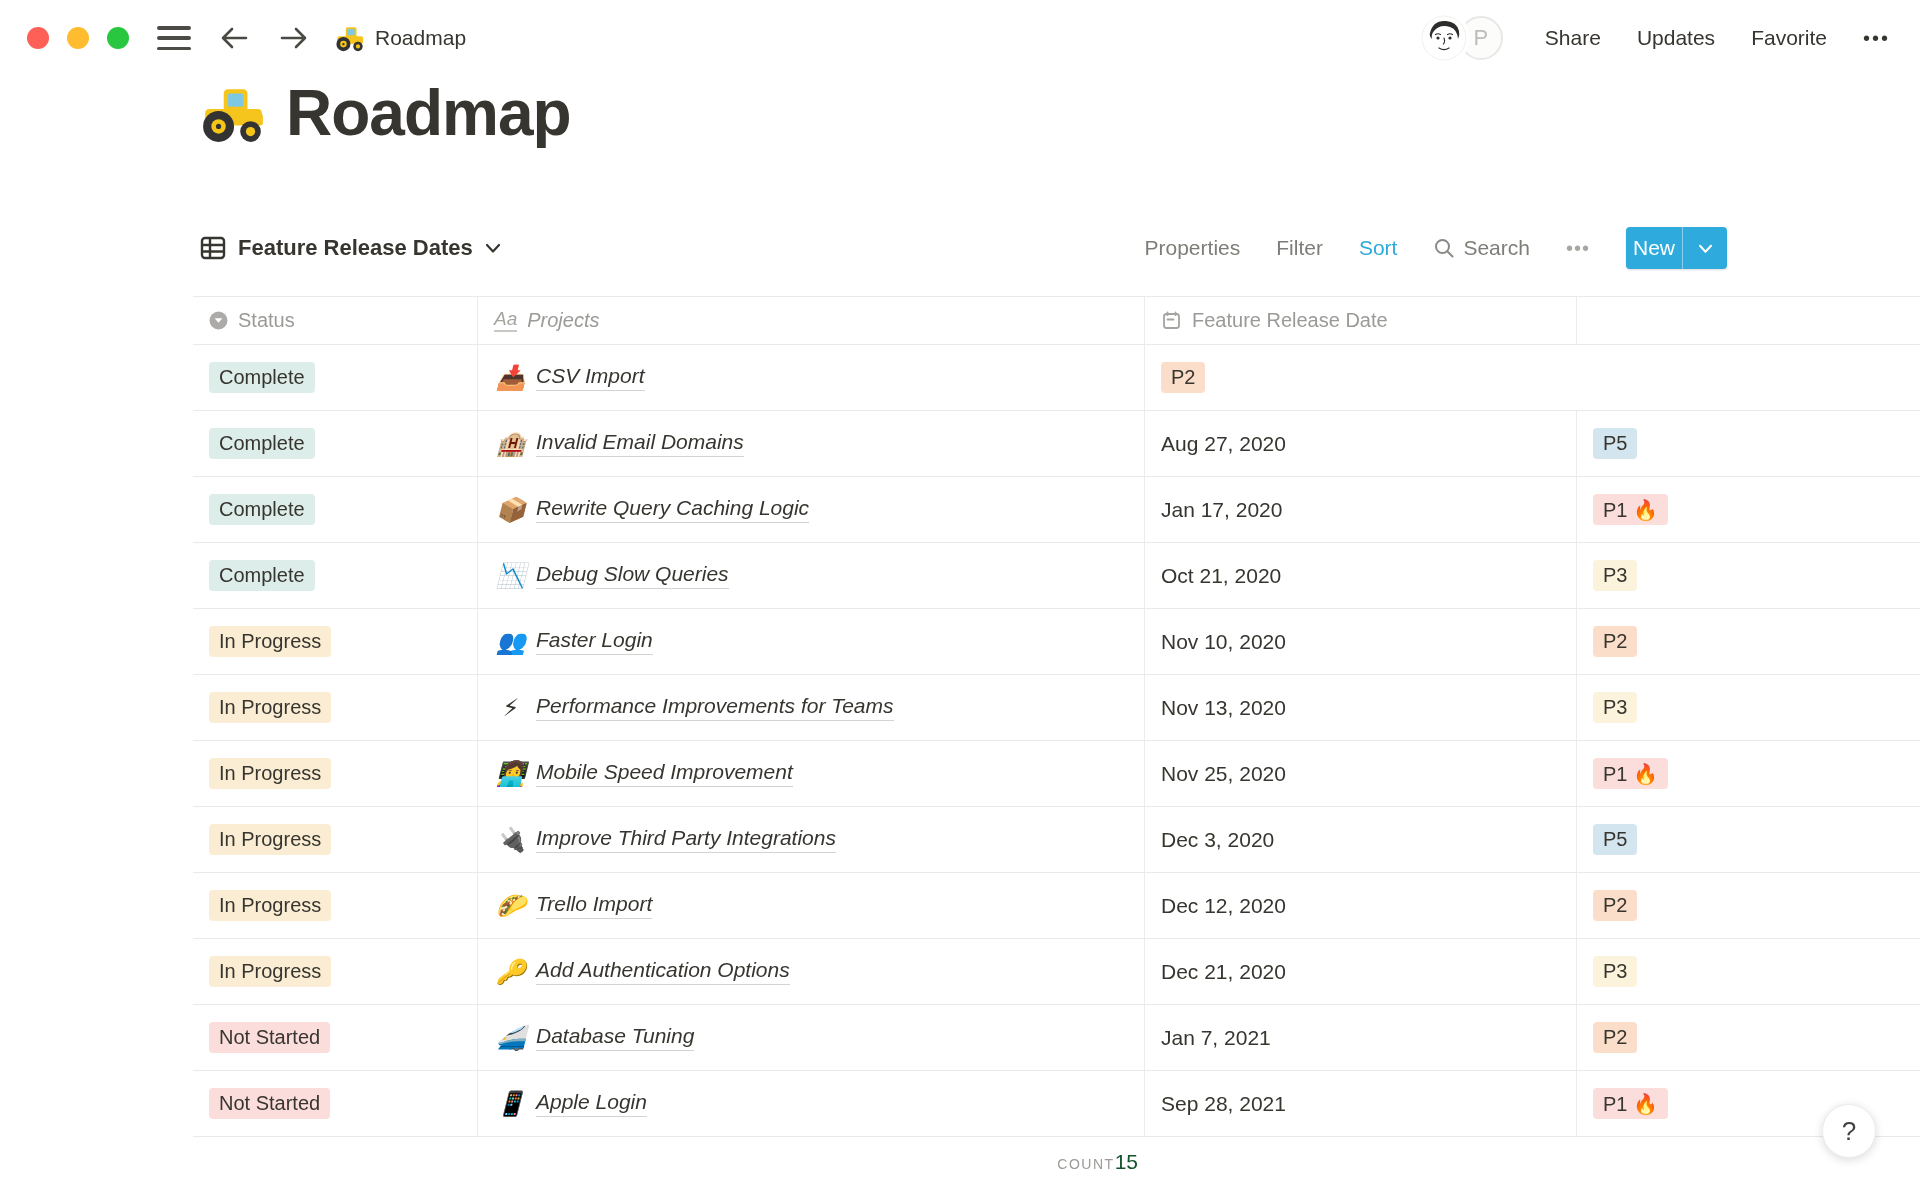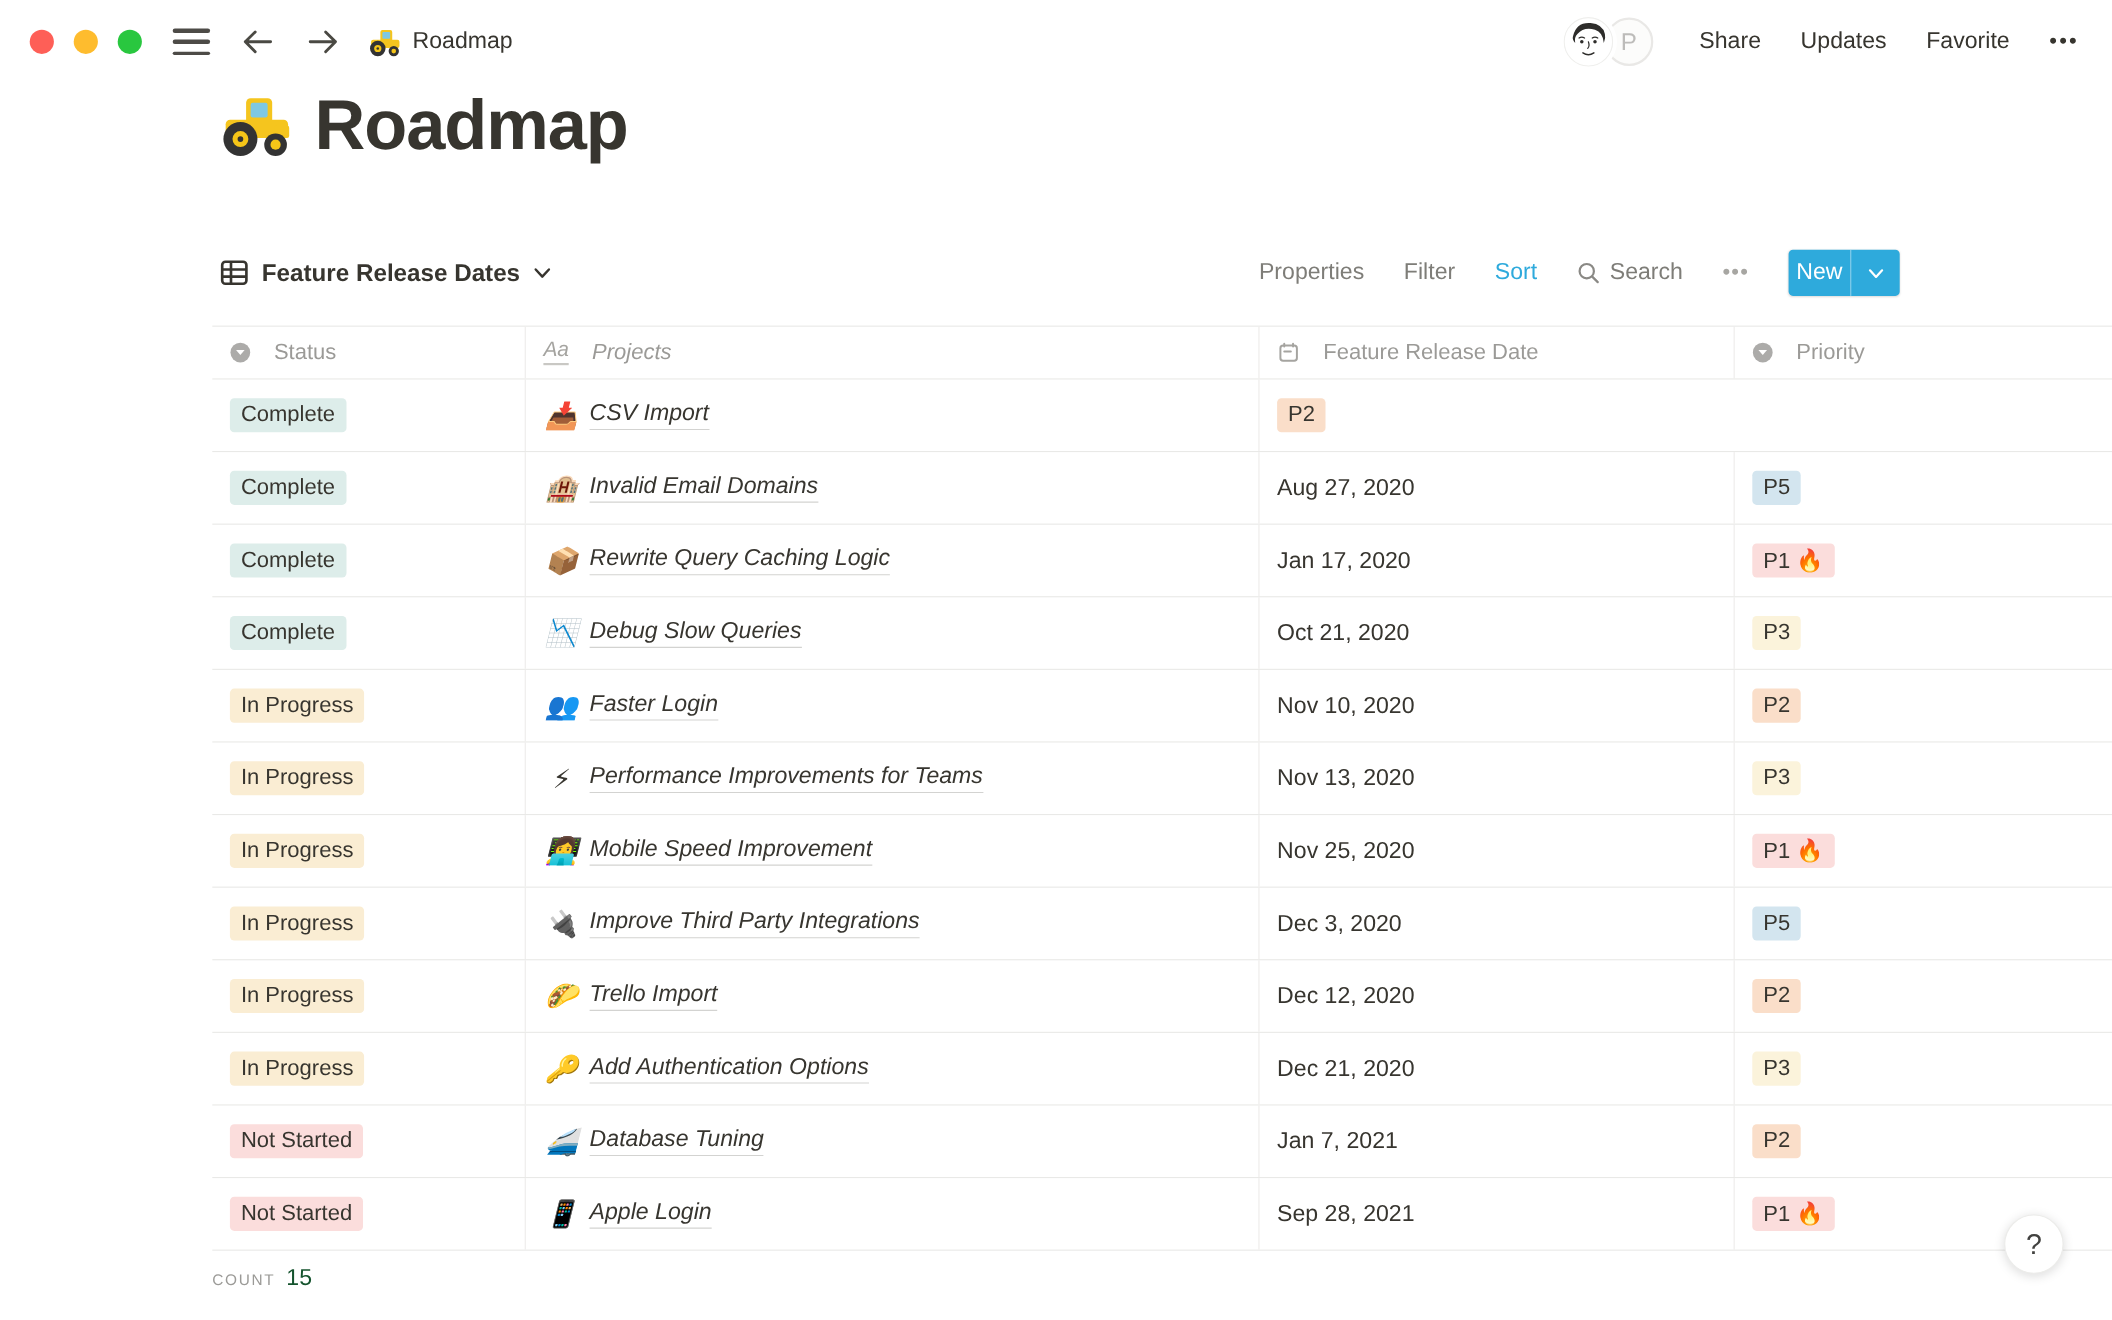--- a/index.html
+++ b/index.html
@@ -43,37 +43,37 @@
   .tb-more { font-size:20px; letter-spacing:1px; color:#A7A6A2; cursor:pointer; }
   .new-btn { display:flex; align-items:stretch; height:42px; background:#2EAADC; border-radius:4px;
     overflow:hidden; cursor:pointer; box-shadow:0 1px 2px rgba(15,15,15,.15); }
   .new-main { display:flex; align-items:center; padding:0 7px; color:#fff; font-size:21px; font-weight:500; }
   .new-split { width:1px; background:rgba(255,255,255,.45); }
   .new-caret { width:44px; display:flex; align-items:center; justify-content:center; }
 
   
   .table { position:absolute; left:193px; top:296px; width:1727px; }
   .thead { display:flex; height:49px; border-top:1px solid #E9E9E7; border-bottom:1px solid #E9E9E7; }
-  .th { display:flex; align-items:center; gap:21px; padding:0 16px; font-size:20px; color:#9B9A97; cursor:pointer; }
+  .th { display:flex; align-items:center; gap:10px; padding:0 16px; font-size:20px; color:#9B9A97; cursor:pointer; }
   .tr { display:flex; height:66px; border-bottom:1px solid #E9E9E7; }
   .td { display:flex; align-items:center; padding:0 16px; font-size:21px; color:#37352F; cursor:pointer; }
   .c-status  { width:285px; border-right:1px solid #EDECEA; }
   .c-project { width:667px; border-right:1px solid #EDECEA;font-style:italic; }
   .c-date    { width:432px; border-right:1px solid #EDECEA; }
   .c-priority{ flex:1; }
   .badge { display:inline-flex; align-items:center; height:31px; padding:0 10px; border-radius:4px;
     font-size:20px; color:#37352F; white-space:nowrap; }
   .proj-emoji { font-size:24px; width:34px; margin-right:8px; text-align:center;
     font-family:"DejaVu Sans",sans-serif; }
   .proj-link { font-weight:500; border-bottom:1.5px solid rgba(55,53,47,.22); padding-bottom:2px; cursor:pointer; }
   .aa-ico { font-size:19px; font-weight:500; color:#A5A4A0; border-bottom:2px solid #C9C8C4; line-height:1.1; }
 
   
   .count-row { position:absolute; left:193px; top:1150px; width:955px;
-    display:flex; justify-content:flex-start; align-items:baseline; gap:10px; padding-right:10px; cursor:pointer; }
+    display:flex; justify-content:flex-end; align-items:baseline; padding-right:10px; cursor:pointer; }
   .count-label { font-size:14px; letter-spacing:1.5px; color:#9B9A97; }
   .count-value { font-size:21px; color:#14532d; }
   .help-btn { position:absolute; left:1822px; top:1104px; width:54px; height:54px; border-radius:50%;
     background:#fff; border:1px solid #ECECEA; box-shadow:0 2px 10px rgba(15,15,15,.15);
     display:flex; align-items:center; justify-content:center; font-size:26px; color:#424240; cursor:pointer; }
 </style>
 </head>
 <body>
 
 <div class="topbar">
@@ -196,27 +196,20 @@
       <span>Projects</span>
     </div>
     <div class="th c-date">
       <svg width="21" height="21" viewBox="0 0 21 21">
         <rect x="3" y="4" width="15" height="14" rx="2.5" fill="none" stroke="#A5A4A0" stroke-width="1.8"></rect>
         <path d="M6.5 9.5 H12.5" stroke="#A5A4A0" stroke-width="1.8" stroke-linecap="round"></path>
         <path d="M6.5 2.5 V5 M14.5 2.5 V5" stroke="#A5A4A0" stroke-width="1.8" stroke-linecap="round"></path>
       </svg>
       <span>Feature Release Date</span>
     </div>
-    <div class="th c-priority">
-      <svg width="19" height="19" viewBox="0 0 19 19">
-        <circle cx="9.5" cy="9.5" r="9" fill="#ACABA9"></circle>
-        <path d="M5.6 7.2 L9.5 11.8 L13.4 7.2 Z" fill="#fff"></path>
-      </svg>
-      <span>Priority</span>
-    </div>
   </div>
 
   <div id="tbody">
     <div class="tr">
       <div class="td c-status">
         <span class="badge" style="background-color: rgb(221, 237, 234);">Complete</span>
       </div>
       <div class="td c-project">
         <span class="proj-emoji">📥</span>
         <span class="proj-link">CSV Import</span>

